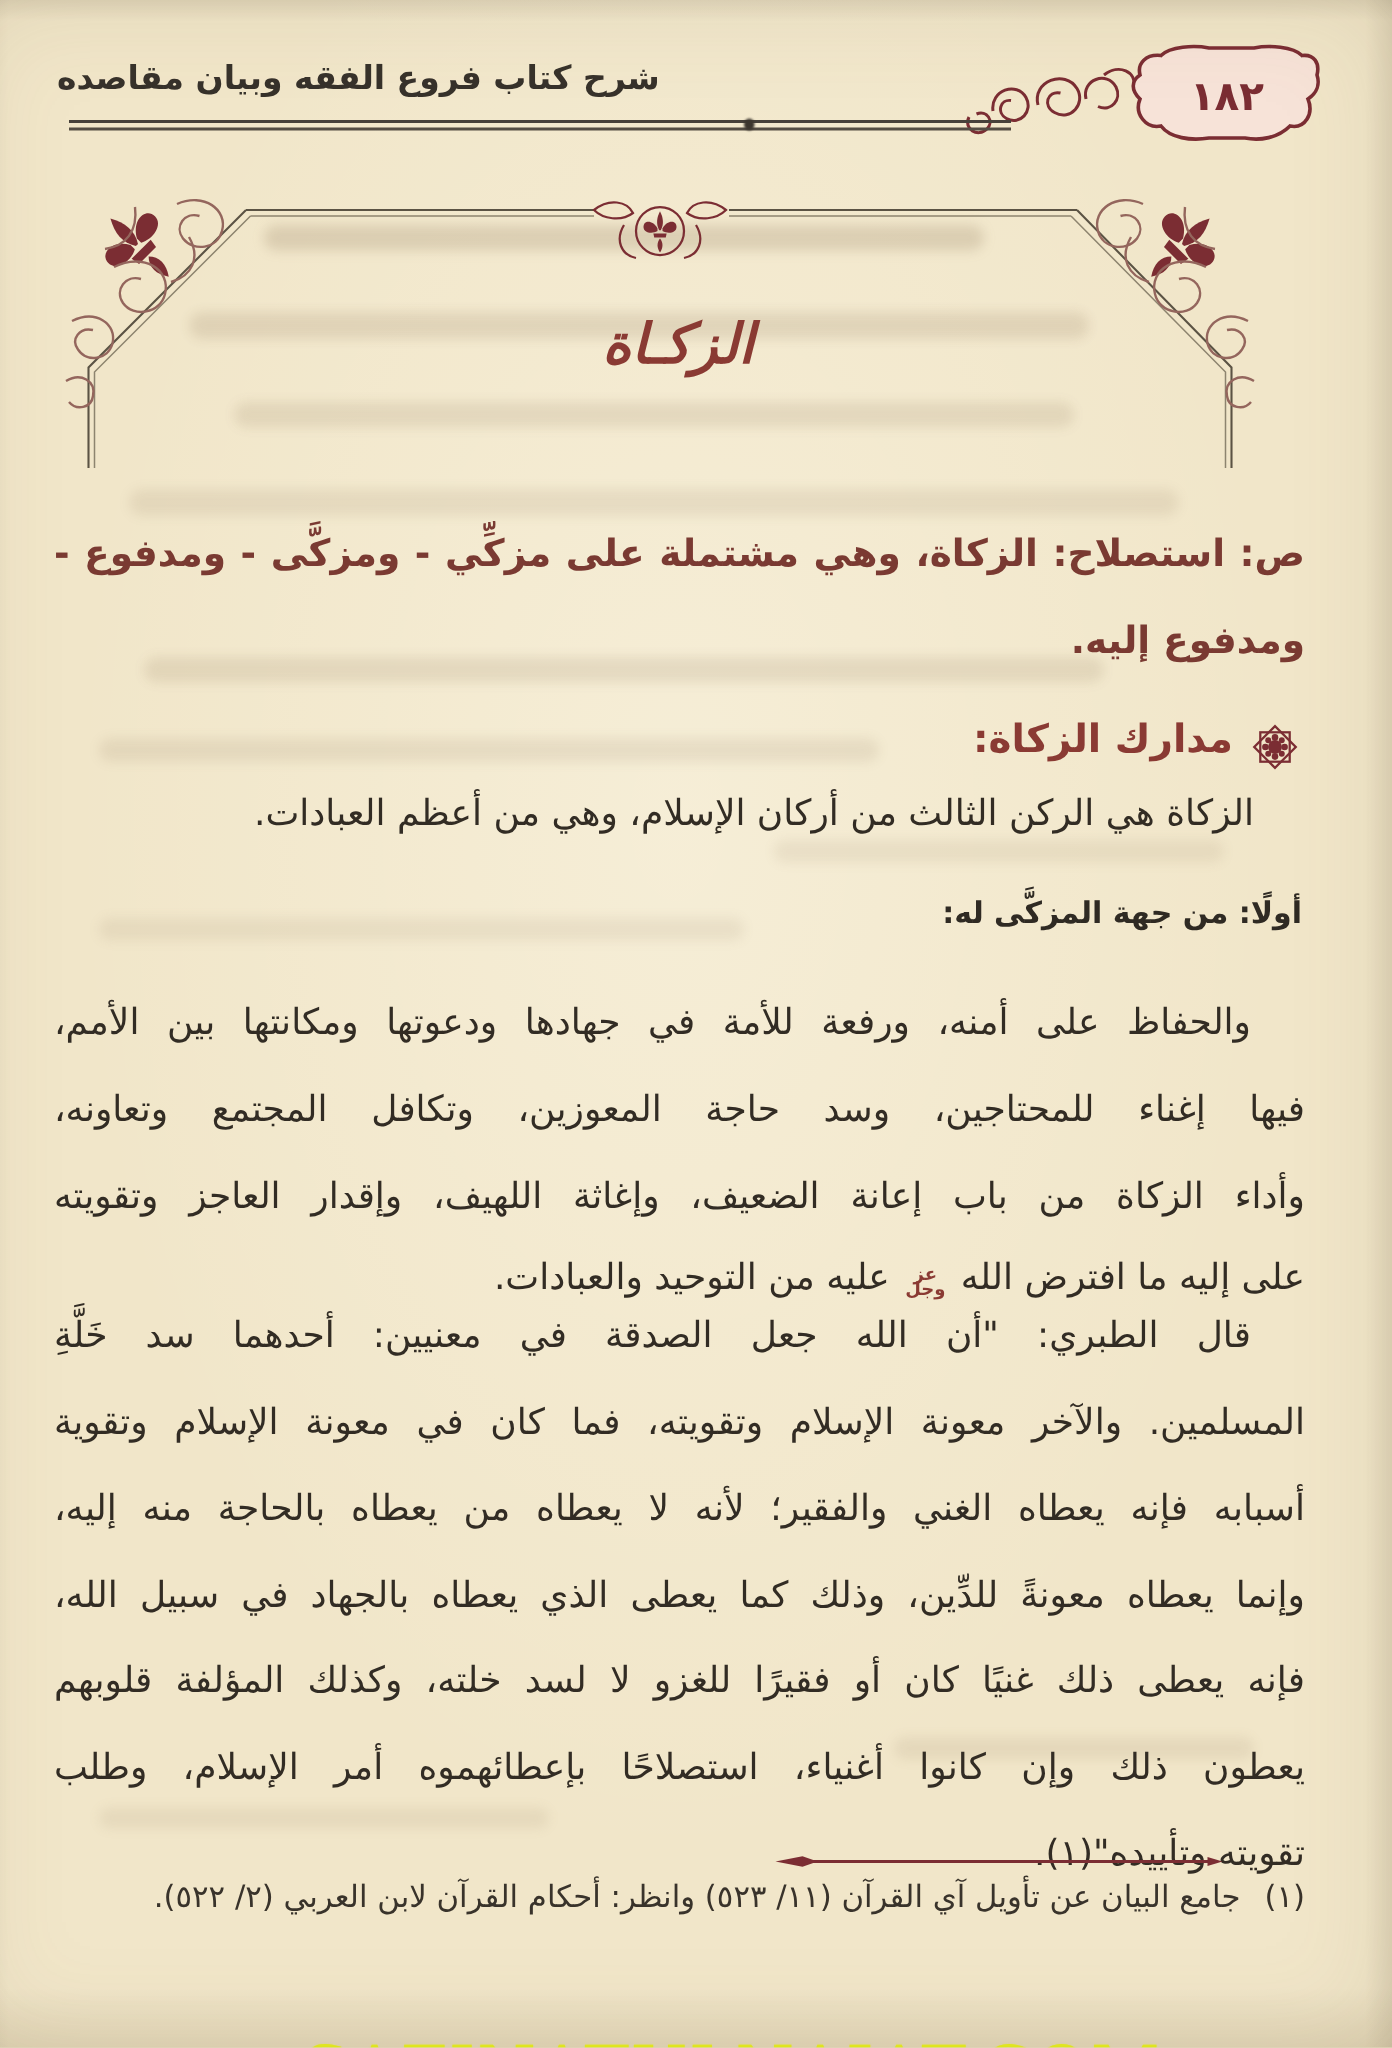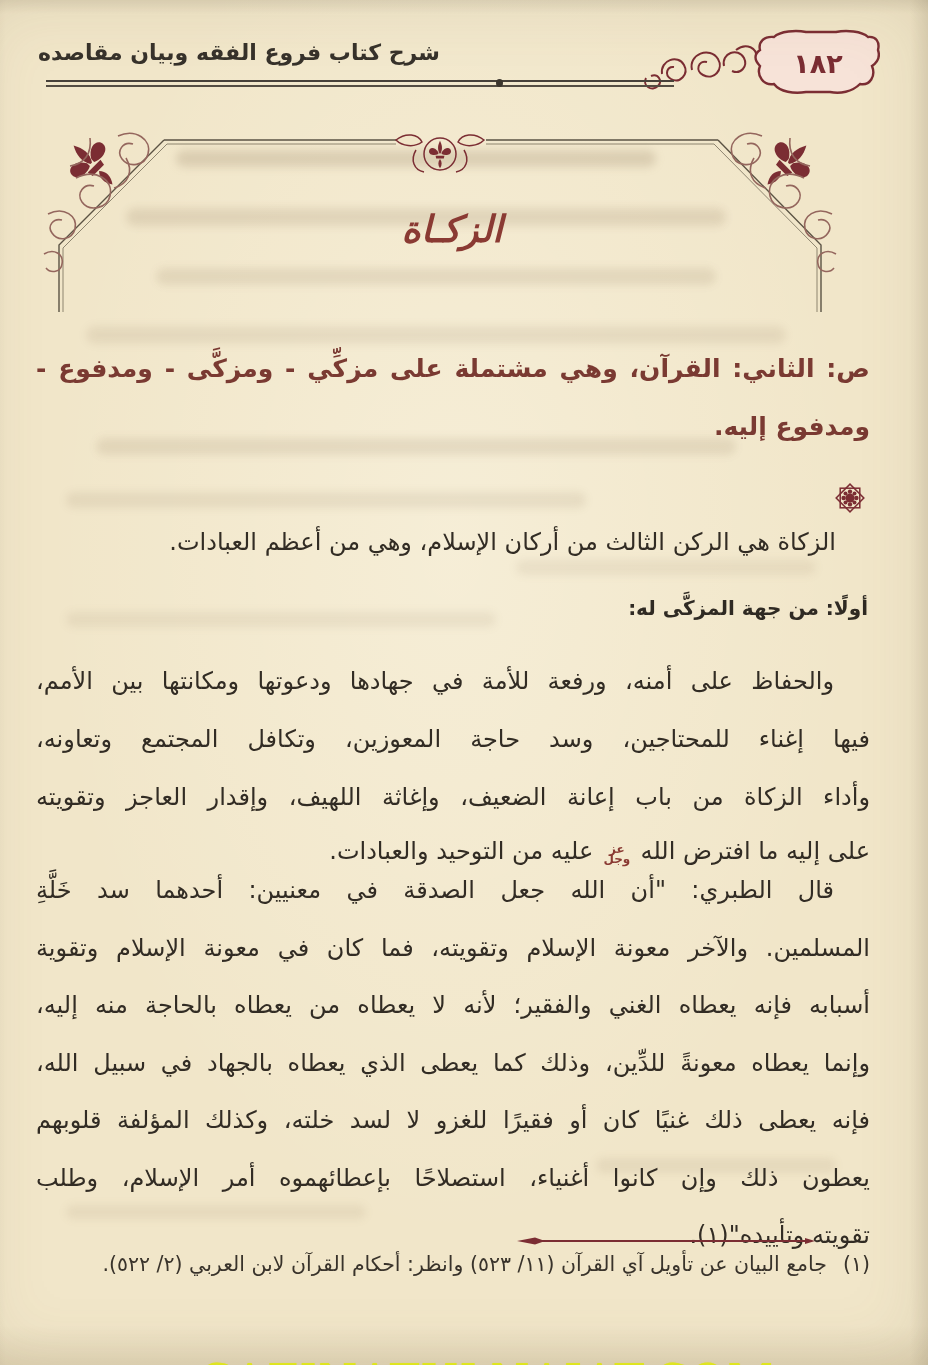--- a/index.html
+++ b/index.html
@@ -151,41 +151,42 @@
         <path d="M3,-3 C9,-14 20,-13 20,-5 C20,2 10,4 3,0 Z"></path>
         <path d="M-8,3 L8,3 L7,8 L-7,8 Z"></path>
         <path d="M0,9 C4,14 4,20 0,26 C-4,20 -4,14 0,9 Z"></path>
       </g>
     </g>
   </svg>
 
   <div class="chapter-title">الزكـاة</div>
 
   <div class="para matn" style="top:340px;" data-last-flush="">
-      <div class="line">ص: الثاني: القرآن، وهي مشتملة على مزكِّي - ومزكَّى - ومدفوع -</div>
+      <div class="line">ص: استصلاح: الزكاة، وهي مشتملة على مزكِّي - ومزكَّى - ومدفوع -</div>
       <div class="line">ومدفوع إليه.</div>
     </div>
 
   <svg class="rosette" viewBox="0 0 36 36">
     <g fill="none" stroke="#7b2d33" stroke-width="1.5">
       <rect x="8.2" y="8.2" width="19.6" height="19.6"></rect>
       <rect x="8.2" y="8.2" width="19.6" height="19.6" transform="rotate(45 18 18)"></rect>
     </g>
     <g fill="#7b2d33">
       <circle cx="18" cy="18" r="4.6"></circle>
       <circle cx="18" cy="11.6" r="2.2"></circle>
         <circle cx="18" cy="24.4" r="2.2"></circle>
       <circle cx="11.6" cy="18" r="2.2"></circle>
         <circle cx="24.4" cy="18" r="2.2"></circle>
       <circle cx="13.5" cy="13.5" r="2"></circle>
         <circle cx="22.5" cy="13.5" r="2"></circle>
       <circle cx="13.5" cy="22.5" r="2"></circle>
         <circle cx="22.5" cy="22.5" r="2"></circle>
     </g>
   </svg>
+  <div class="sec-heading h-maroon" style="right:106px;top:478px;">مدارك الزكاة:</div>
 
   <div class="s1-body">الزكاة هي الركن الثالث من أركان الإسلام، وهي من أعظم العبادات.</div>
 
   <div class="sec-heading h-black" style="right:60px;top:596px;">أولًا: من جهة المزكَّى له:</div>
 
   <div class="para indent-first" style="top:652px;">
       <div class="line">والحفاظ على أمنه، ورفعة للأمة في جهادها ودعوتها ومكانتها بين الأمم،</div>
       <div class="line">فيها إغناء للمحتاجين، وسد حاجة المعوزين، وتكافل المجتمع وتعاونه،</div>
       <div class="line">وأداء الزكاة من باب إعانة الضعيف، وإغاثة اللهيف، وإقدار العاجز وتقويته</div>
     </div>

